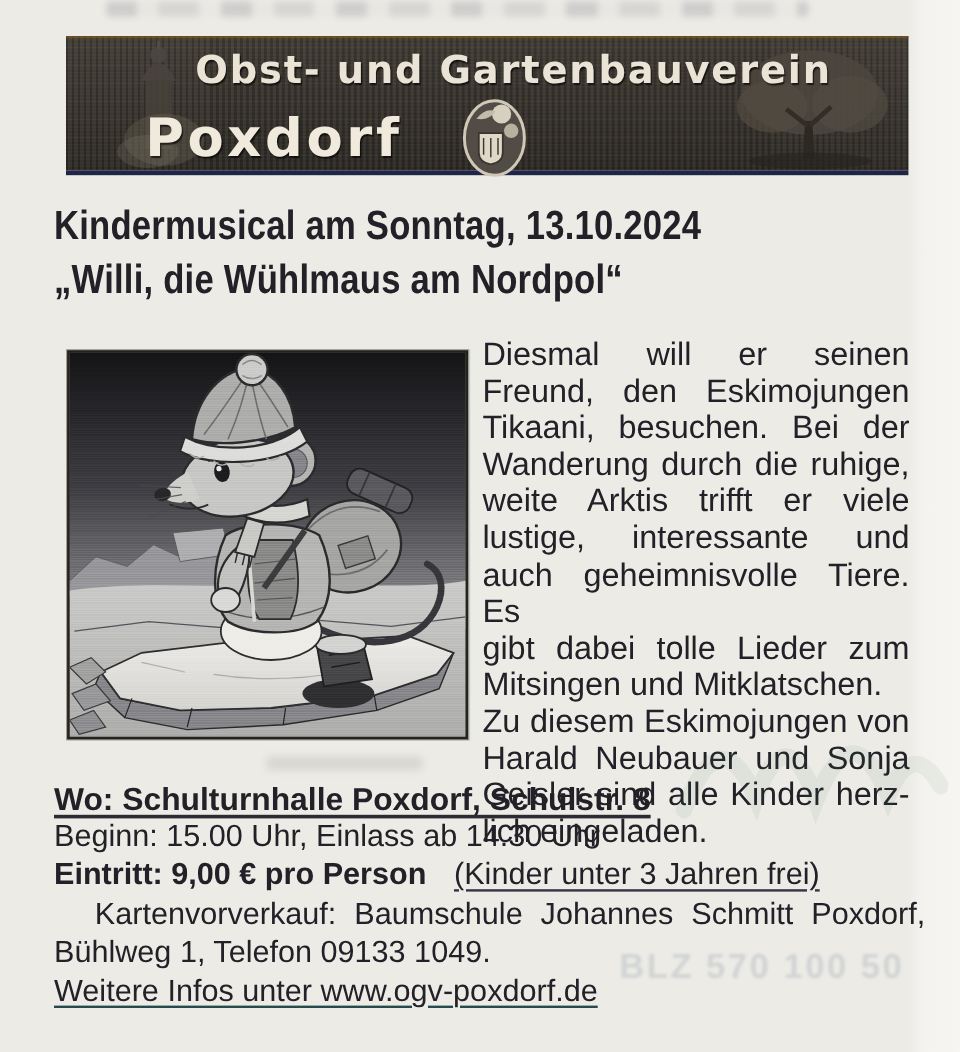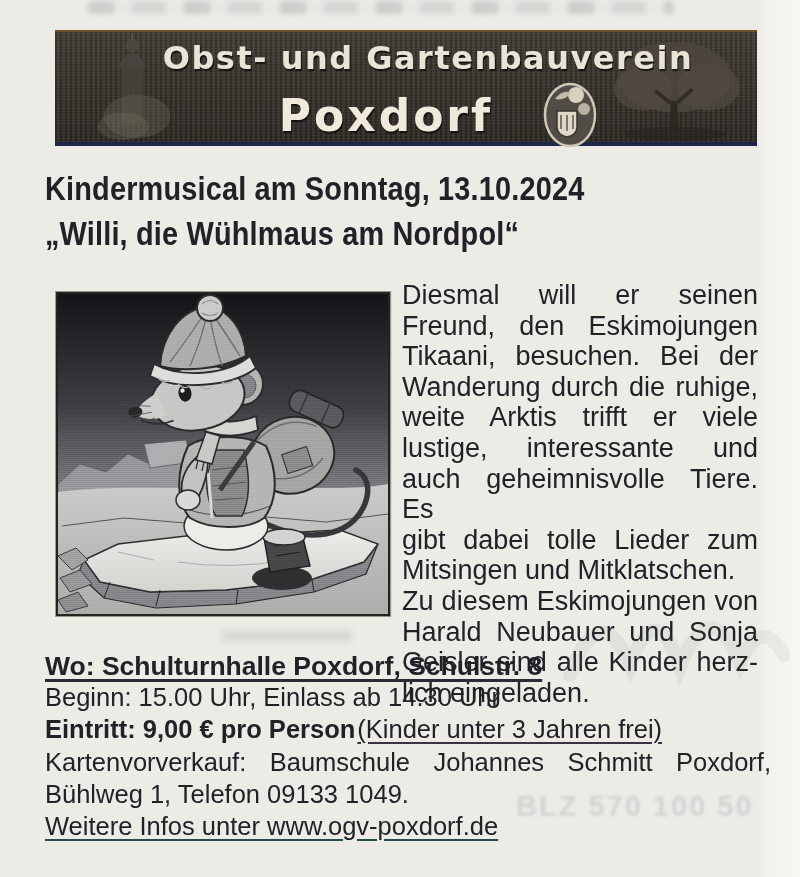--- a/index.html
+++ b/index.html
@@ -28,21 +28,21 @@
     box-sizing:border-box;
   }
   .banner-art{position:absolute;top:0;height:100%;}
   .banner-line1{
     position:relative;margin-top:7px;text-align:center;
     font-family:"DejaVu Sans",sans-serif;font-weight:600;font-size:32px;
     color:#e9e4d5;letter-spacing:1.5px;text-shadow:1px 2px 1px rgba(0,0,0,.65);padding-left:44px;
   }
   .banner-row{
     position:relative;margin-top:4px;display:flex;align-items:center;
-    justify-content:center;gap:48px;padding-left:66px;
+    gap:48px;padding-left:66px;
   }
   .banner-line2{
     font-family:"DejaVu Sans",sans-serif;font-weight:700;font-size:44px;
     color:#efeadb;letter-spacing:3px;text-shadow:1px 2px 1px rgba(0,0,0,.65);
   }
   
   .heading{position:absolute;left:45px;top:169px;line-height:39px;}
   .heading .hl{white-space:nowrap;}
   .heading .hl span{
     display:inline-block;transform:scaleX(.85);transform-origin:left center;
@@ -68,26 +68,26 @@
   .para .jl{text-align:justify;text-align-last:justify;white-space:normal;}
   .para .nat{text-align:left;text-align-last:left;}
   
   .details{position:absolute;left:45px;top:651px;width:726px;font-size:25.5px;color:#232128;}
   .details>div{height:32.2px;}
   .d-wo{
     font-weight:700;font-size:26.5px;width:fit-content;
     text-decoration:underline;text-decoration-thickness:3px;text-underline-offset:4px;
     text-decoration-color:#2c2a33;
   }
-  .d-price .pb{font-weight:700;margin-right:2px;}
+  .d-price .pb{font-weight:700;margin-right:23px;}
   .d-price .pn{
     text-decoration:underline;text-decoration-thickness:2px;text-underline-offset:4px;
     text-decoration-color:#3a3347;
   }
-  .d-presale{text-align:justify;text-align-last:justify;}
+  .d-presale{text-align:justify;text-align-last:justify;margin-left:34px;}
   .d-info span{
     text-decoration:underline;text-decoration-thickness:2px;text-underline-offset:4px;
     text-decoration-color:#274a4c;
   }
   
   .bleed-bank{
     position:absolute;left:516px;top:790px;width:280px;
     font-weight:700;font-size:29px;letter-spacing:2px;color:#8fa0ac;
     opacity:.30;filter:blur(1.4px);white-space:nowrap;
   }

